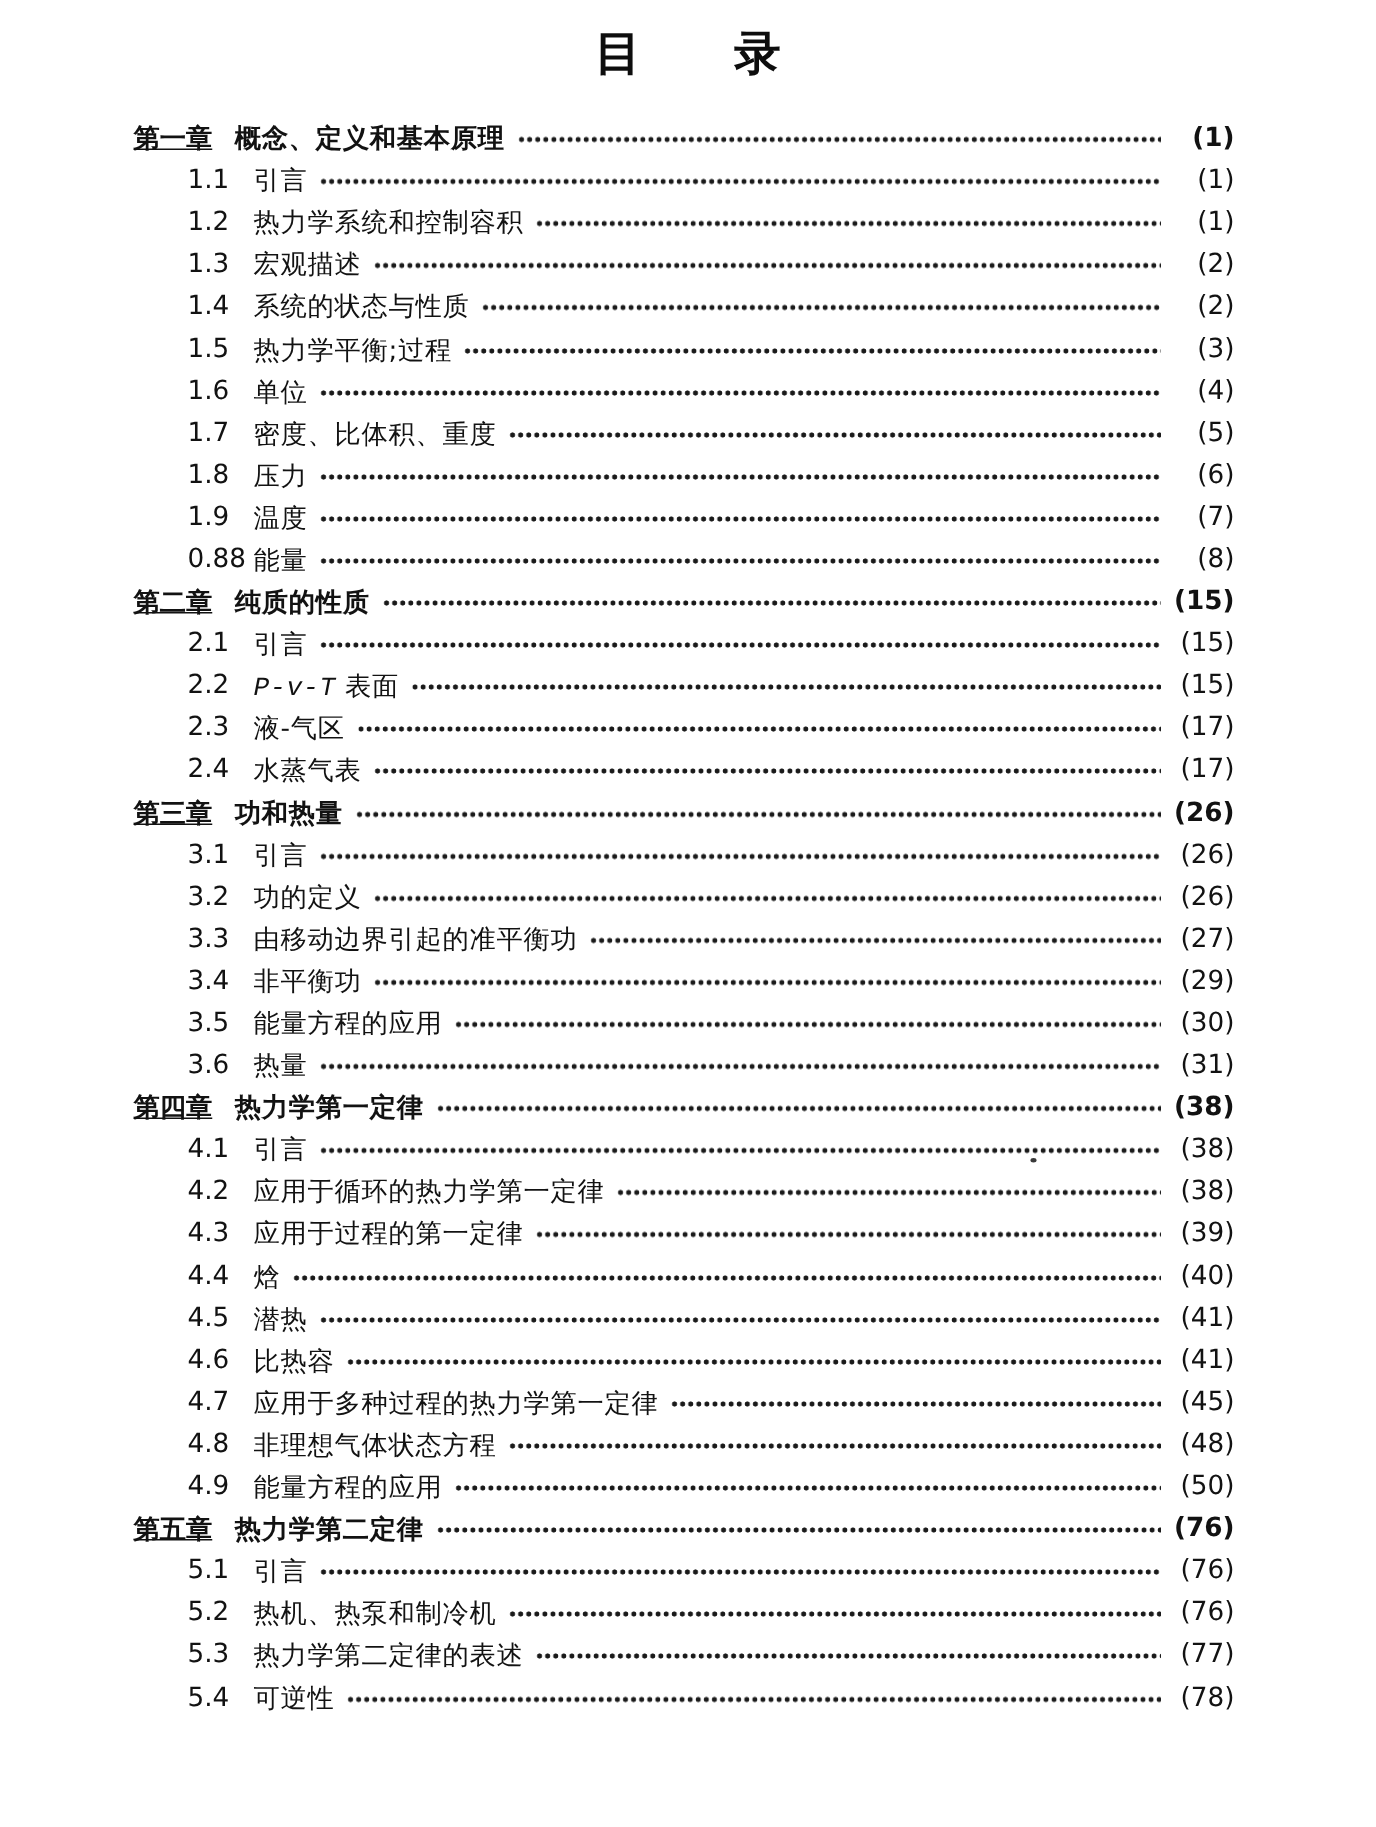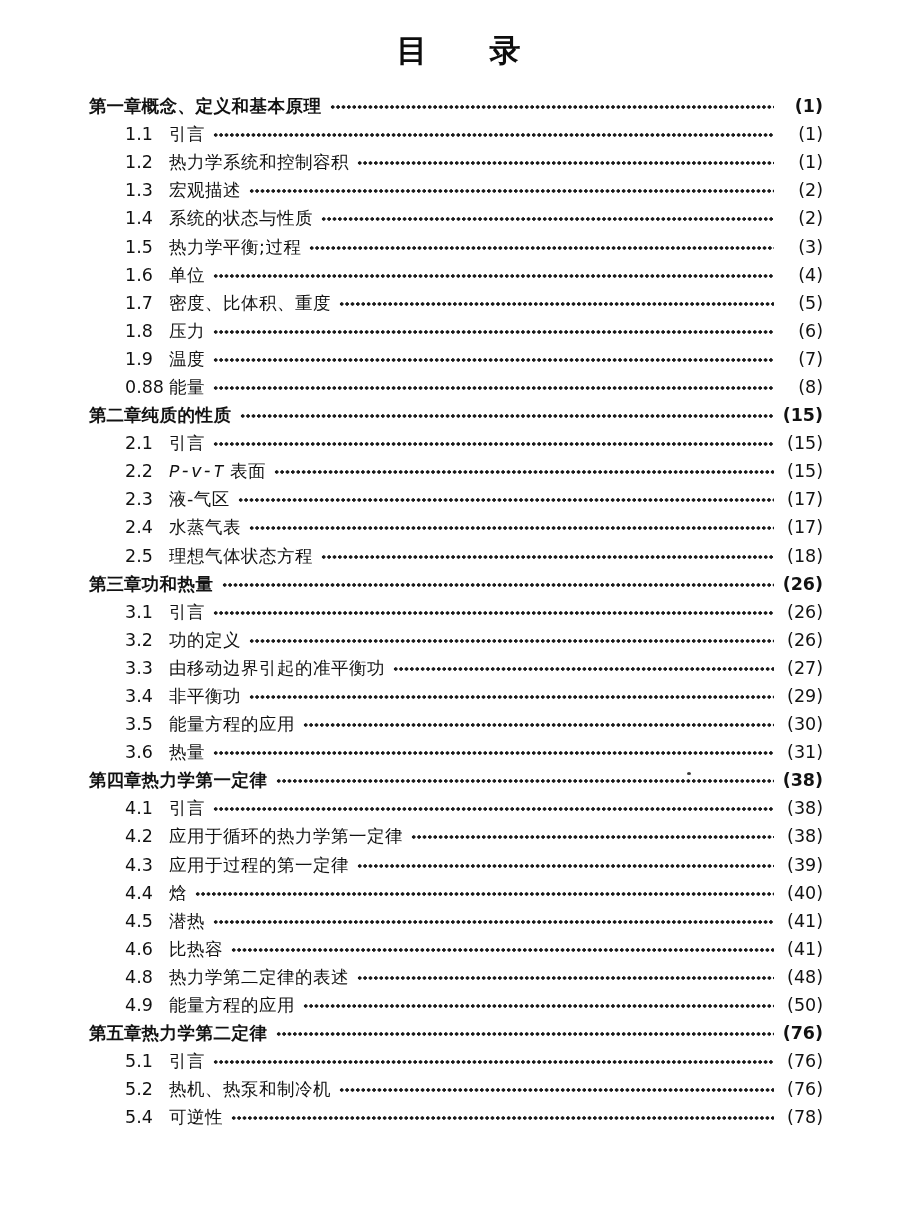--- a/index.html
+++ b/index.html
@@ -12,21 +12,21 @@
     height: 1218px;
     position: relative;
     overflow: hidden;
     font-family: "DejaVu Sans", "Liberation Sans", sans-serif;
     color: #121212;
   }
   .page {
     padding-top: 14px;
   }
   .title {
-    margin: 14px;
+    margin: 0;
     text-align: center;
     font-size: 31px;
     line-height: 44px;
     font-weight: bold;
     color: #0d0d0d;
   }
   .toc {
     width: 734px;
     margin: 20px 0 0 89px;
   }
@@ -43,20 +43,22 @@
   .row.section {
     padding-left: 36px;
   }
   .num {
     flex: none;
   }
   .section .num {
     min-width: 44px;
   }
   .chapter .num {
+    margin-right: 15px;
+    text-decoration: underline;
   }
   .label {
     flex: none;
     letter-spacing: 0.5px;
   }
   .label i {
     font-family: Liberation Mono, monospace;
     font-style: italic;
   }
   .leader {
@@ -179,26 +181,20 @@
         <span class="label">液-气区</span>
         <span class="leader"></span>
         <span class="page-num">(17)</span>
       </div>
       <div class="row section">
         <span class="num">2.4</span>
         <span class="label">水蒸气表</span>
         <span class="leader"></span>
         <span class="page-num">(17)</span>
       </div>
-      <div class="row section">
-        <span class="num">2.5</span>
-        <span class="label">理想气体状态方程</span>
-        <span class="leader"></span>
-        <span class="page-num">(18)</span>
-      </div>
       <div class="row chapter">
         <span class="num">第三章</span>
         <span class="label">功和热量</span>
         <span class="leader"></span>
         <span class="page-num">(26)</span>
       </div>
       <div class="row section">
         <span class="num">3.1</span>
         <span class="label">引言</span>
         <span class="leader"></span>
@@ -270,22 +266,28 @@
         <span class="leader"></span>
         <span class="page-num">(41)</span>
       </div>
       <div class="row section">
         <span class="num">4.6</span>
         <span class="label">比热容</span>
         <span class="leader"></span>
         <span class="page-num">(41)</span>
       </div>
       <div class="row section">
+        <span class="num">4.7</span>
+        <span class="label">应用于多种过程的热力学第一定律</span>
+        <span class="leader"></span>
+        <span class="page-num">(45)</span>
+      </div>
+      <div class="row section">
         <span class="num">4.8</span>
-        <span class="label">热力学第二定律的表述</span>
+        <span class="label">非理想气体状态方程</span>
         <span class="leader"></span>
         <span class="page-num">(48)</span>
       </div>
       <div class="row section">
         <span class="num">4.9</span>
         <span class="label">能量方程的应用</span>
         <span class="leader"></span>
         <span class="page-num">(50)</span>
       </div>
       <div class="row chapter">
@@ -298,20 +300,26 @@
         <span class="num">5.1</span>
         <span class="label">引言</span>
         <span class="leader"></span>
         <span class="page-num">(76)</span>
       </div>
       <div class="row section">
         <span class="num">5.2</span>
         <span class="label">热机、热泵和制冷机</span>
         <span class="leader"></span>
         <span class="page-num">(76)</span>
+      </div>
+      <div class="row section">
+        <span class="num">5.3</span>
+        <span class="label">热力学第二定律的表述</span>
+        <span class="leader"></span>
+        <span class="page-num">(77)</span>
       </div>
       <div class="row section">
         <span class="num">5.4</span>
         <span class="label">可逆性</span>
         <span class="leader"></span>
         <span class="page-num">(78)</span>
       </div>
     </div>
   <div class="artifact-dot"></div>
 </div>

